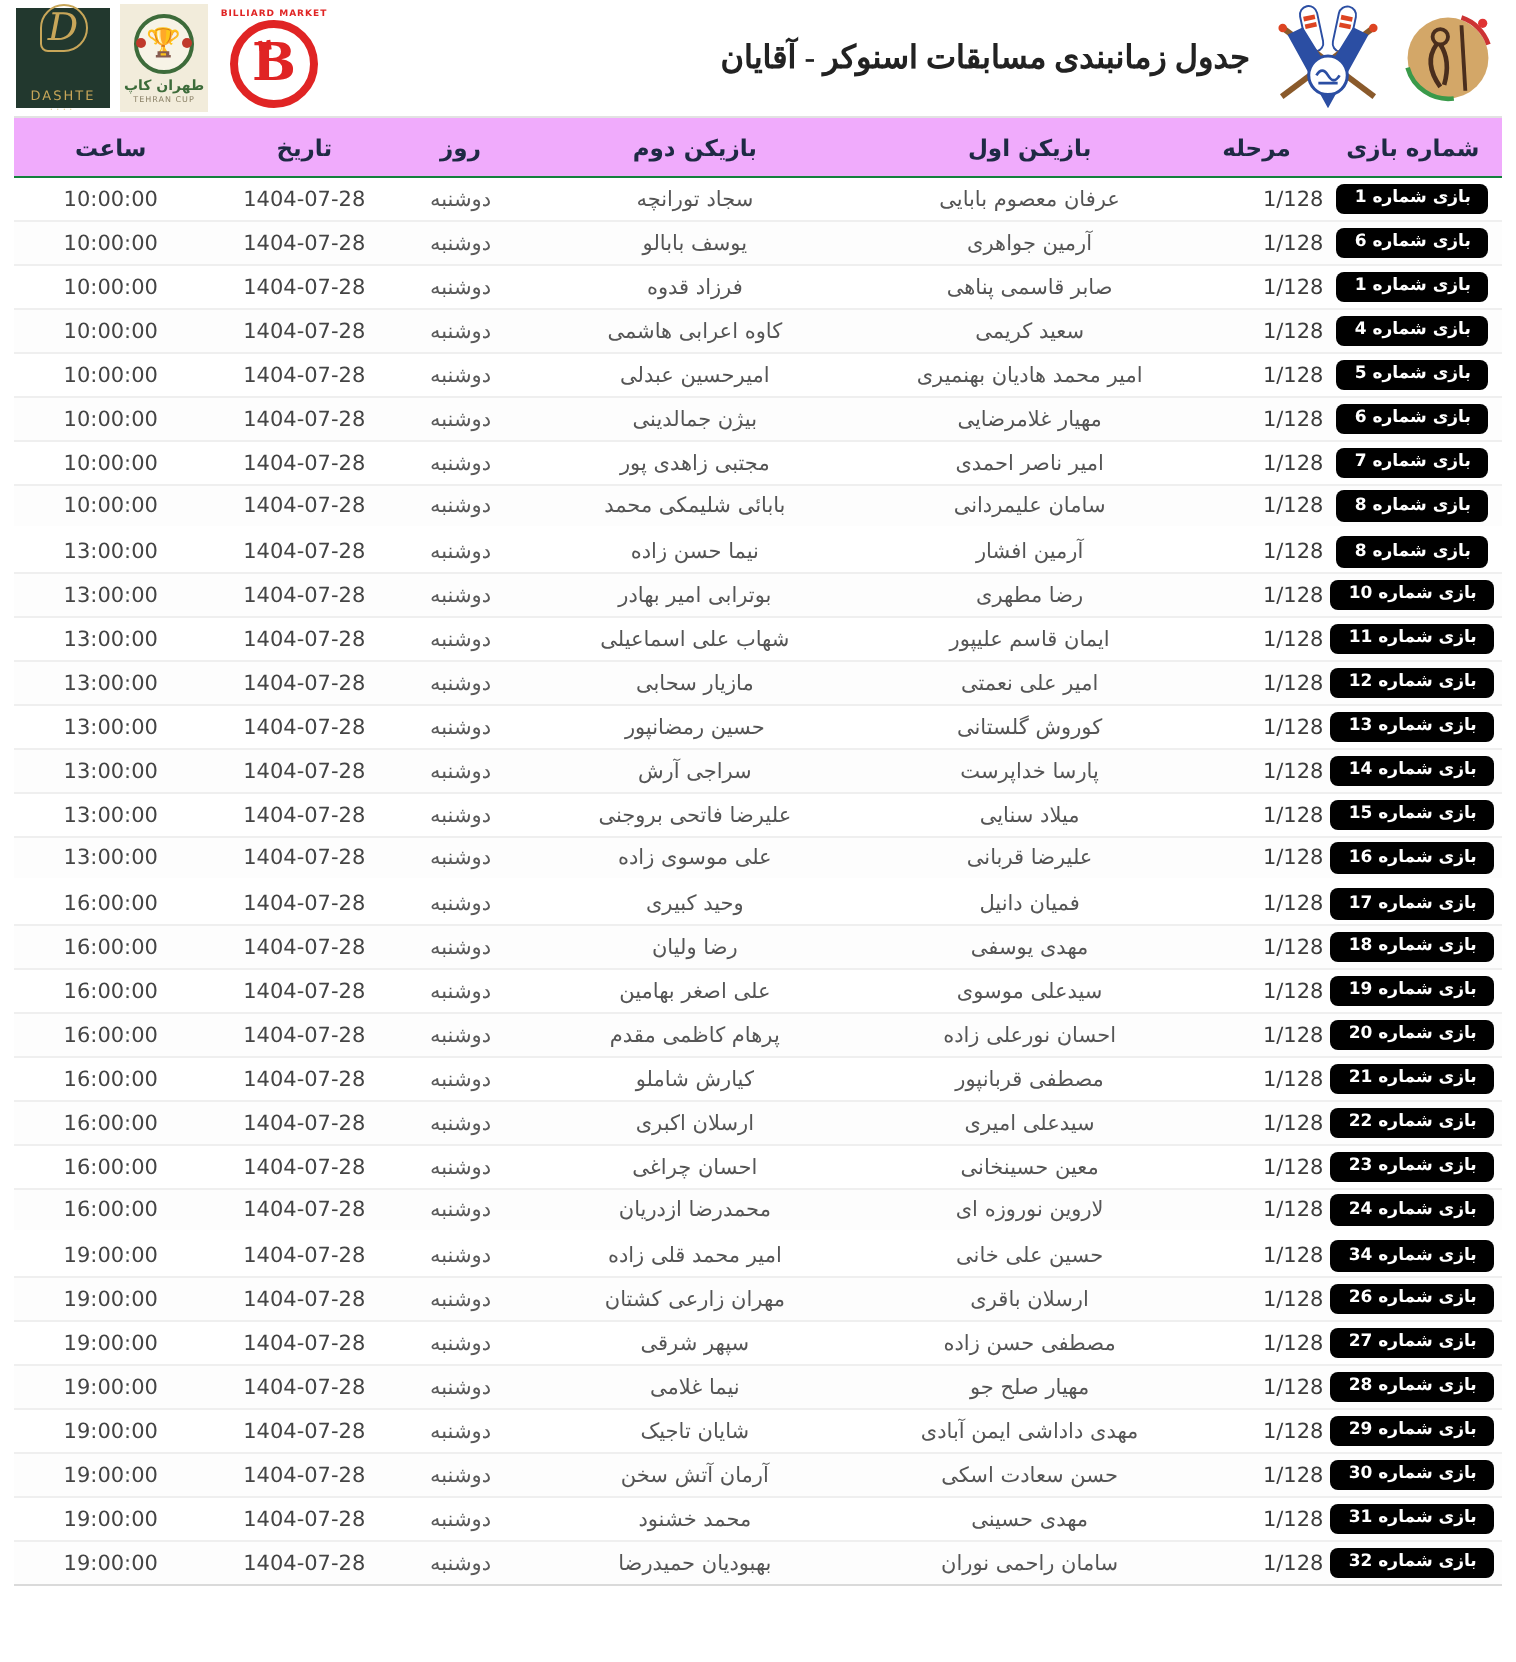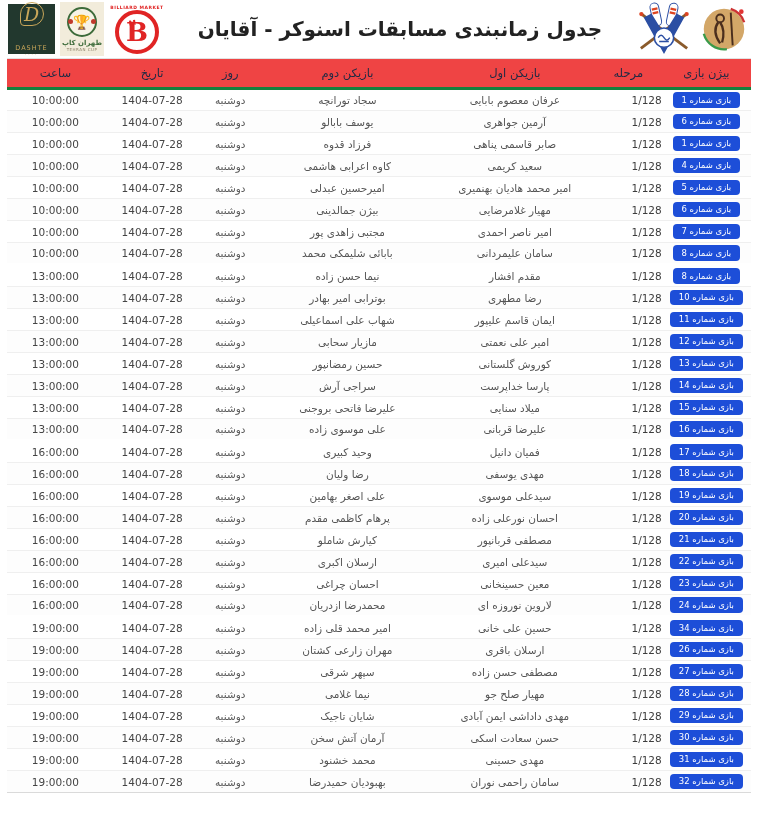--- a/index.html
+++ b/index.html
@@ -33,49 +33,49 @@
   .bm-logo { width:56px; height:56px; position:relative; display:flex; align-items:center;
              justify-content:center; flex-direction:column; }
   .bm-arc { font-size:4.5px; color:#e02424; font-weight:bold; letter-spacing:.5px; }
   .bm-circle { width:44px; height:44px; border:4px solid #e02424; border-radius:50%;
                display:flex; align-items:center; justify-content:center; position:relative; }
   .bm-b { font-size:26px; font-weight:bold; color:#e02424;
           font-family:"DejaVu Serif","Liberation Serif",serif; line-height:1; }
   .bm-v { position:absolute; top:4px; left:10px; font-size:12px; font-weight:bold; color:#e02424;
           transform:rotate(-8deg); }
 
-  .page-title { flex:1; text-align:center; font-size:20px; font-weight:bold; color:#222;
-                direction:rtl; padding:0 10px; }
+  .page-title { flex:1; text-align:right; font-size:16px; font-weight:bold; color:#222;
+                direction:rtl; padding:0 10px;font-family:Liberation Serif, serif; }
 
   
 
   
   .table-wrap { padding:0 7px; }
   table { width:100%; border-collapse:collapse; table-layout:fixed; }
-  thead th { height:30px; font-size:11.5px; font-weight:normal; color:#1e2a44;
-             border-top:1px solid #e2e2e2; border-bottom:3px solid #15803d;
-             background:#ef4444; text-align:center; vertical-align:middle; }
+  thead th { height:30px; font-size:11.5px; font-weight:bold; color:#1e2a44;
+             border-top:1px solid #e2e2e2; border-bottom:1px solid #15803d;
+             background:#f0abfc; text-align:center; vertical-align:middle; }
   tbody td { height:22px; font-size:10.5px; color:#555; text-align:center; vertical-align:middle;
              border-bottom:1px solid #efefef; background:#fff; white-space:nowrap;
              overflow:hidden; text-overflow:ellipsis; }
   tbody tr:nth-child(even) td { background:#fdfdfd; }
   tbody.group tr:last-child td { border-bottom:1px solid #dadada; }
   tbody.group:not(:first-of-type) tr:first-child td { border-top:3px solid #ffffff; }
   tfoot td { border-top:1px solid #d5d5d5; height:2px; padding:0; }
 
   col.c-num   { width:12%; }
   col.c-stage { width:9%; }
   col.c-p1    { width:21.5%; }
   col.c-p2    { width:23.5%; }
   col.c-day   { width:8%; }
   col.c-date  { width:13%; }
   col.c-time  { width:13%; }
 
-  .game-badge { display:inline-block; background:#1d4ed8; color:#fff; font-size:8.5px;
-                font-weight:normal; padding:2.5px 9px; border-radius:4px; line-height:1.2;
+  .game-badge { display:inline-block; background:#000000; color:#fff; font-size:8.5px;
+                font-weight:bold; padding:2.5px 9px; border-radius:4px; line-height:1.2;
                 min-width:58px; }
   .ltr { direction:ltr; unicode-bidi:isolate; }
   .num-cell { color:#3c3c3c;text-align:right; }
   .date-cell, .time-cell { color:#444; font-size:10.5px; }
   .day-cell { color:#5a5a5a;margin-top:28px; }
 </style>
 </head>
 <body>
 
 <div class="page">
@@ -142,21 +142,21 @@
         <col class="c-num">
           <col class="c-stage">
           <col class="c-p1">
           <col class="c-p2">
         <col class="c-day">
           <col class="c-date">
           <col class="c-time">
       </colgroup>
       <thead>
         <tr>
-          <th>بیژن بازی</th>
+          <th>شماره بازی</th>
           <th>مرحله</th>
           <th>بازیکن اول</th>
           <th>بازیکن دوم</th>
           <th>روز</th>
           <th>تاریخ</th>
           <th>ساعت</th>
         </tr>
       </thead>
       <tbody class="group">
           <tr>
@@ -229,21 +229,21 @@
             <td class="">بابائی شلیمکی محمد</td>
             <td class="day-cell">دوشنبه</td>
             <td class="date-cell"><span class="ltr">1404-07-28</span></td>
             <td class="time-cell"><span class="ltr">10:00:00</span></td>
           </tr>
         </tbody>
       <tbody class="group">
           <tr>
             <td><span class="game-badge">بازی شماره 8</span></td>
             <td class="num-cell stage-cell"><span class="ltr">1/128</span></td>
-            <td class="">مقدم افشار</td>
+            <td class="">آرمین افشار</td>
             <td class="">نیما حسن زاده</td>
             <td class="day-cell">دوشنبه</td>
             <td class="date-cell"><span class="ltr">1404-07-28</span></td>
             <td class="time-cell"><span class="ltr">13:00:00</span></td>
           </tr>
           <tr>
             <td><span class="game-badge">بازی شماره 10</span></td>
             <td class="num-cell stage-cell"><span class="ltr">1/128</span></td>
             <td class="">رضا مطهری</td>
             <td class="">بوترابی امیر بهادر</td>

